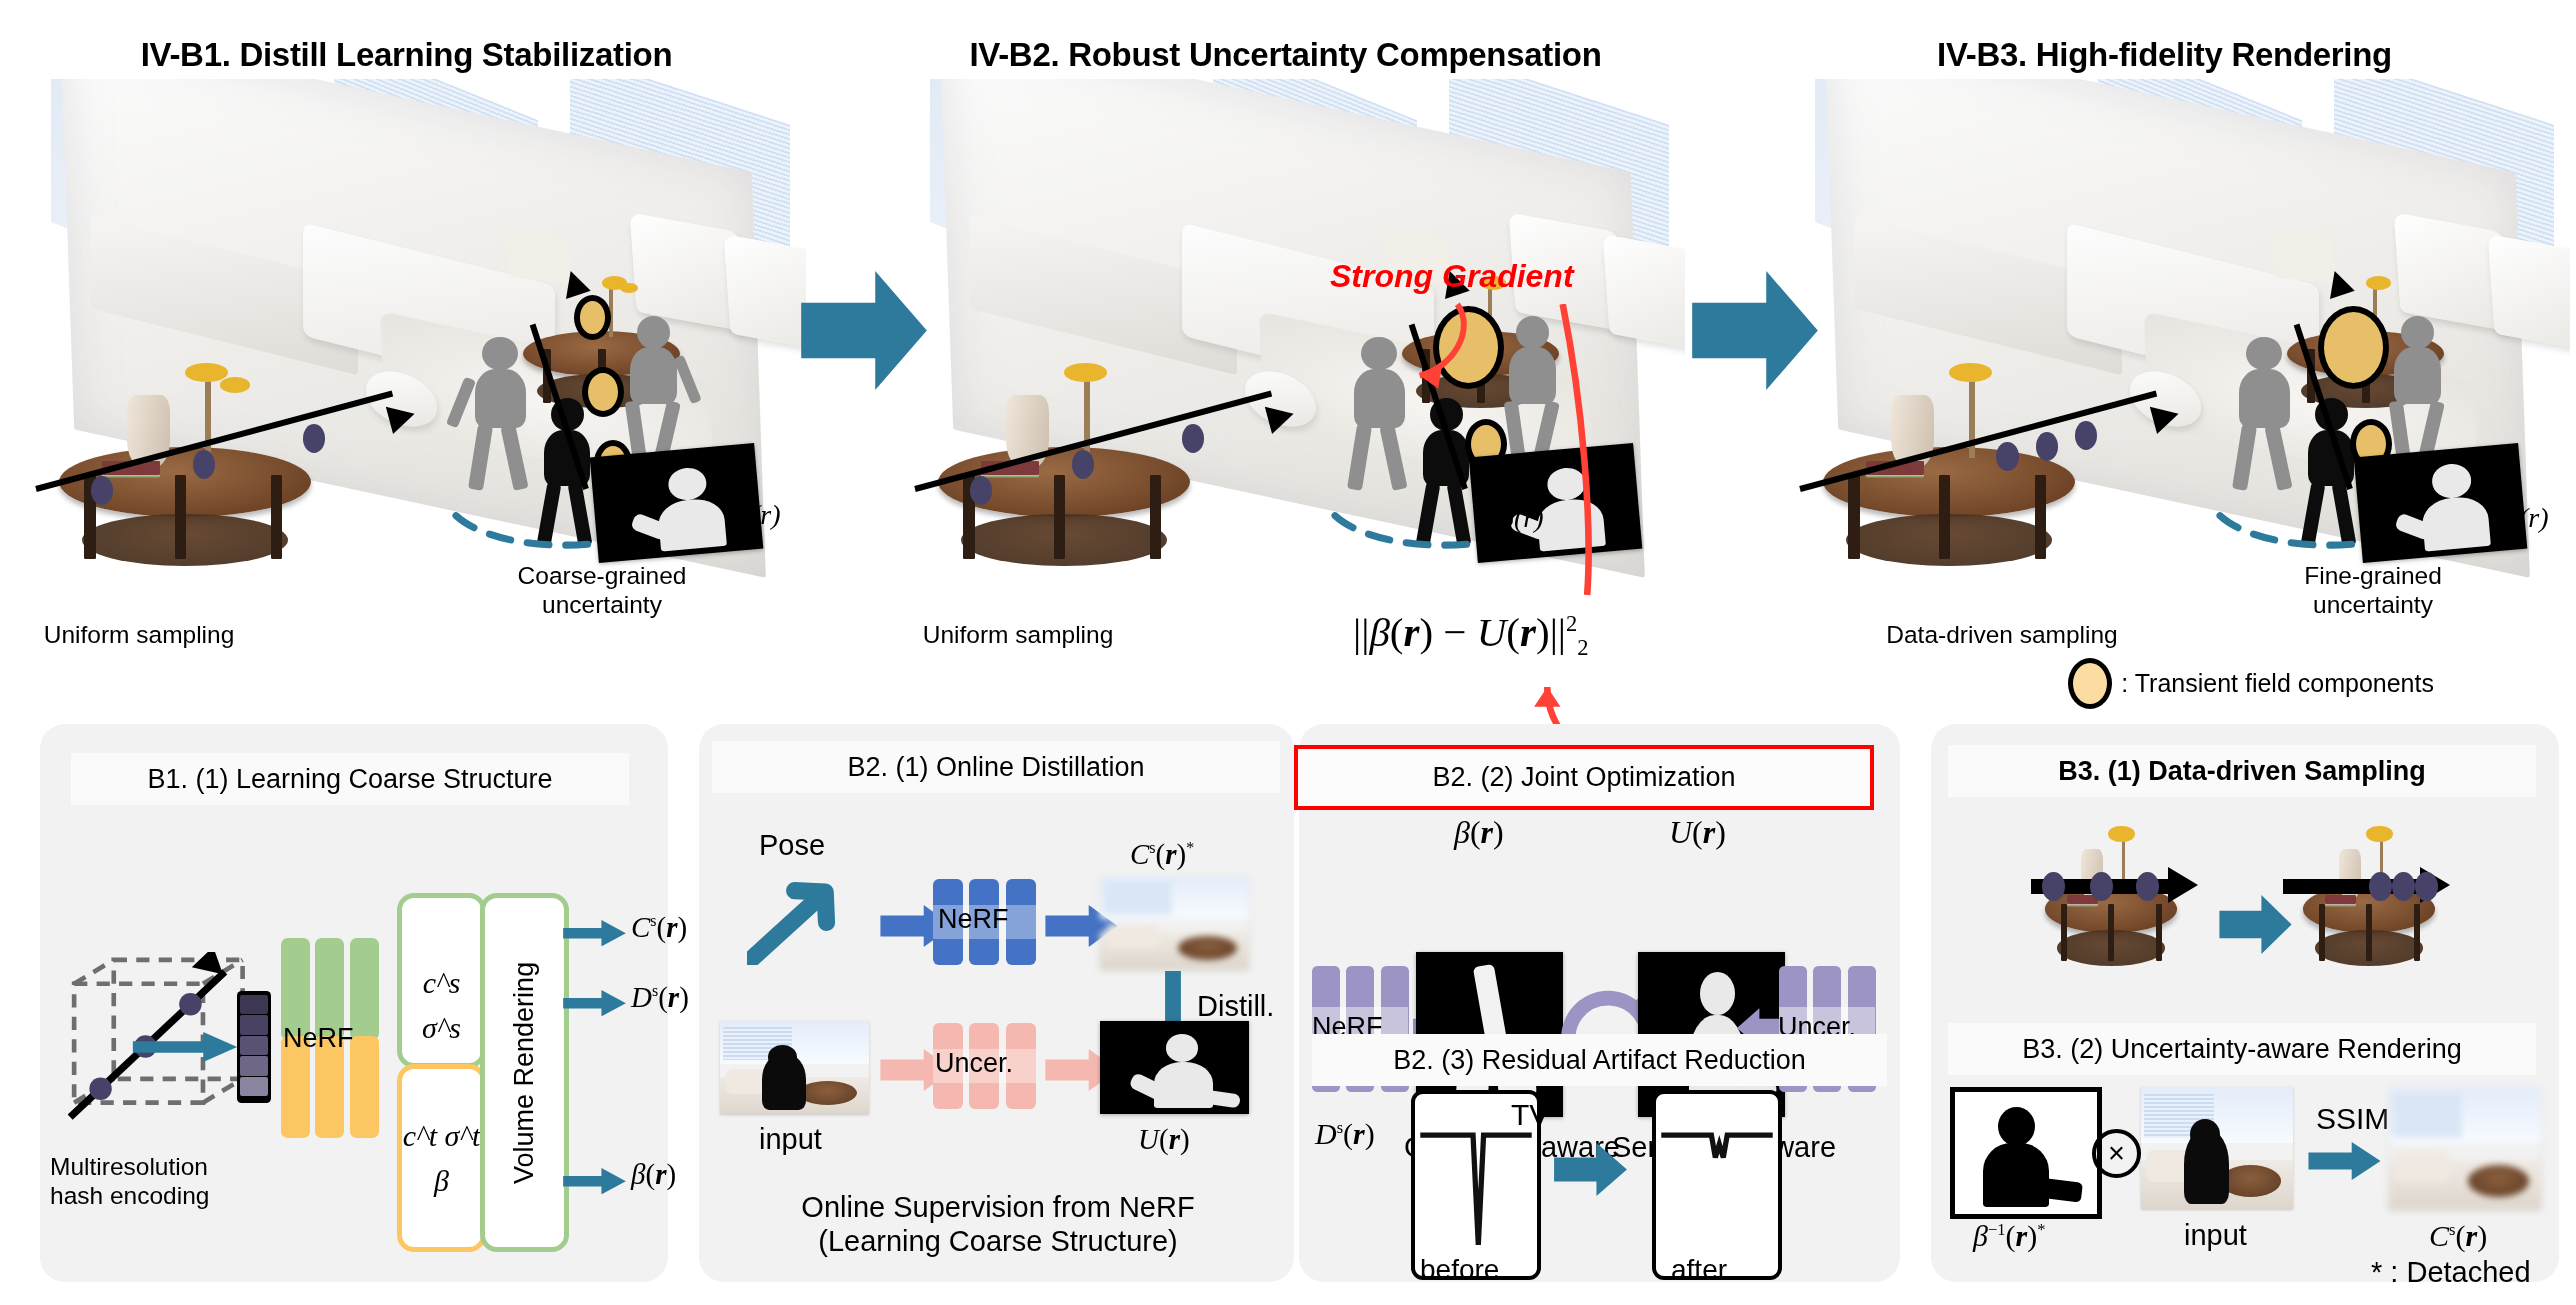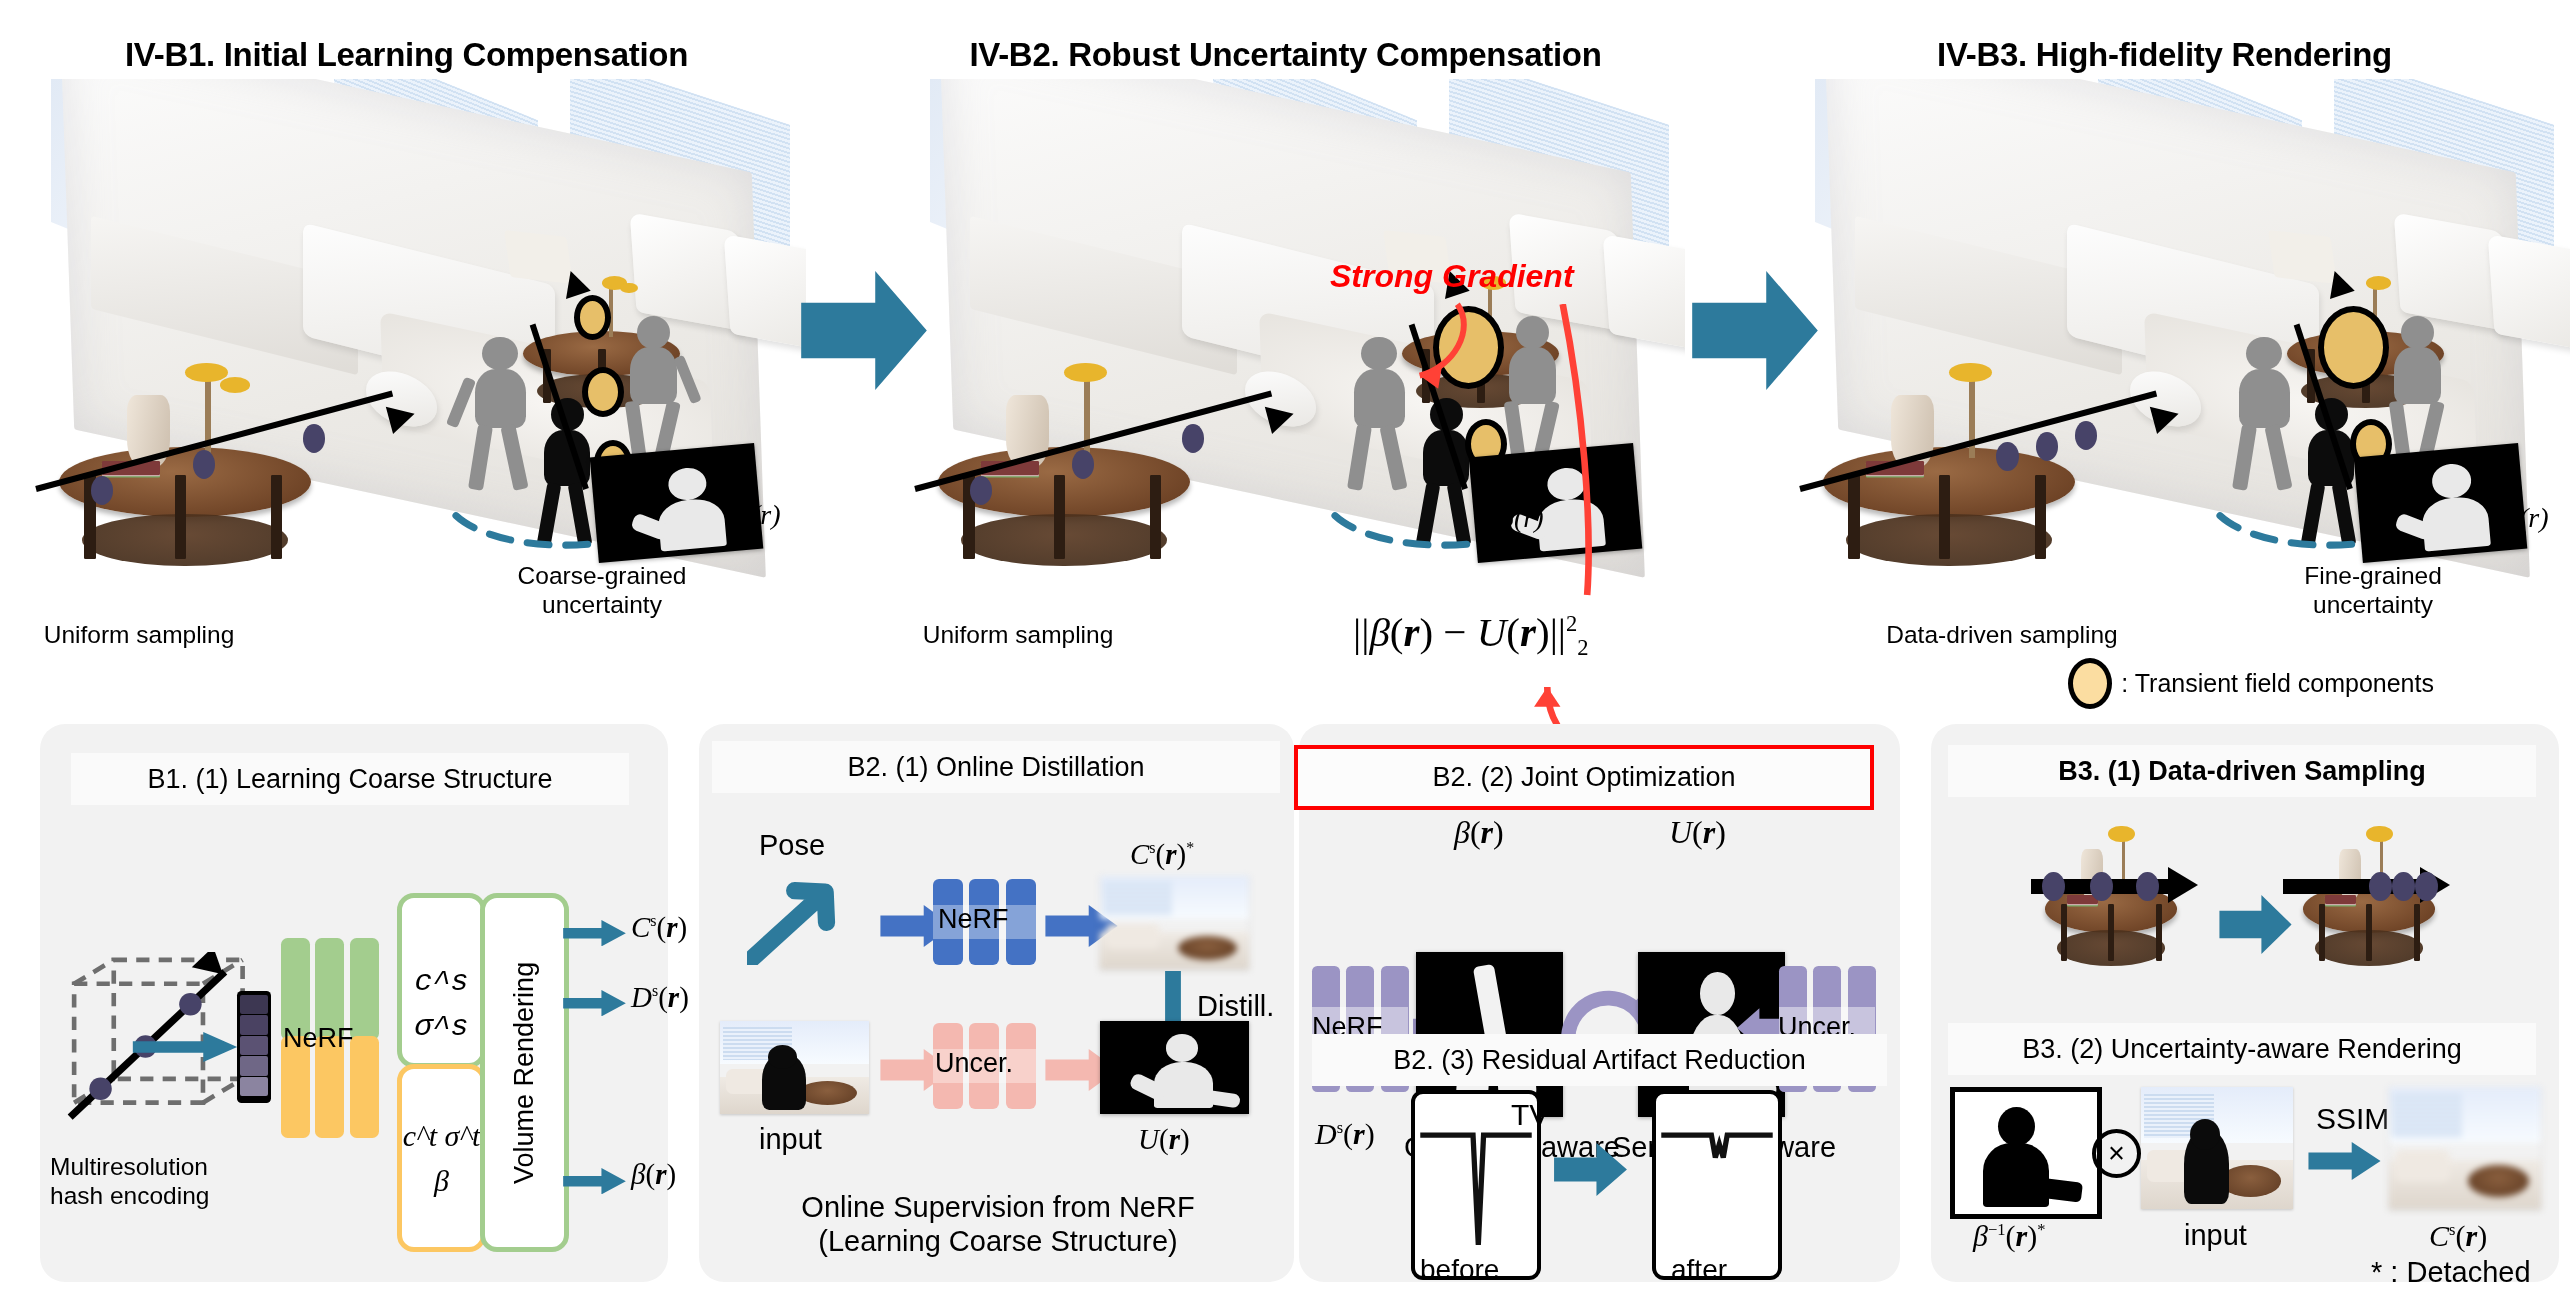--- a/index.html
+++ b/index.html
@@ -132,21 +132,21 @@
 
   .circletimes{position:absolute;border-radius:50%;border:4.6px solid #000;
                display:flex;align-items:center;justify-content:center;font-size:34px;line-height:1;}
 
   .wbox{position:absolute;background:#fff;border:5.3px solid #000;}
   .curvebox{position:absolute;background:#fff;border:4.6px solid #000;border-radius:12px;}
 </style>
 </head>
 <body>
 
-<div class="abs col-title" style="left:0;top:36px;width:813px;text-align:center;">IV-B1. Initial Learning Compensation</div>
+<div class="abs col-title" style="left:0;top:36px;width:813px;text-align:center;">IV-B1. Distill Learning Stabilization</div>
 
 <div class="abs col-title" style="left:846px;top:36px;width:879px;text-align:center;">IV-B2. Robust Uncertainty Compensation</div>
 
 <div class="abs col-title" style="left:1758px;top:36px;width:813px;text-align:center;">IV-B3. High-fidelity Rendering</div>
 
 <div class="scene" style="left:20px;top:79px;width:786px;height:515px;">
   <div class="room">
     <div class="room-wallL"></div>
     <div class="room-win" style="left:8%;top:8%;width:30%;height:26%;transform:skewY(22deg);"></div>
     <div class="room-win" style="left:40%;top:0%;width:26%;height:22%;transform:skewY(22deg);"></div>
@@ -460,21 +460,21 @@
   <div style="position:absolute;left:0;top:0;width:29px;height:102px;background:#a3cd8e;border-radius:6.6px;"></div>
   <div style="position:absolute;left:34px;top:0;width:29px;height:102px;background:#a3cd8e;border-radius:6.6px;"></div>
   <div style="position:absolute;left:69px;top:0;width:29px;height:102px;background:#a3cd8e;border-radius:6.6px;"></div>
   <div style="position:absolute;left:0;top:98px;width:29px;height:102px;background:#fcc762;border-radius:6.6px;"></div>
   <div style="position:absolute;left:34px;top:98px;width:29px;height:102px;background:#fcc762;border-radius:6.6px;"></div>
   <div style="position:absolute;left:69px;top:98px;width:29px;height:102px;background:#fcc762;border-radius:6.6px;"></div>
 </div>
 <div class="nlabel" style="left:283px;top:1023px;">NeRF</div>
 
 <div class="rbox green" style="left:397px;top:893px;width:79px;height:165px;">
-  <div class="abs ctr" style="inset:0;flex-direction:column;font-family:Liberation Mono, monospace;font-style:italic;font-size:30px;line-height:1.5;margin-top:48px;">c^s  σ^s</div>
+  <div class="abs ctr" style="inset:0;flex-direction:column;font-family:Liberation Serif, serif;font-style:italic;font-size:30px;line-height:1.5;margin-top:48px;">c^s  σ^s</div>
 </div>
 
 <div class="rbox yellow" style="left:397px;top:1064px;width:79px;height:178px;">
   <div class="abs ctr" style="inset:0;flex-direction:column;font-family:'Liberation Serif',serif;font-style:italic;font-size:30px;line-height:1.5;">c^t  σ^t  β</div>
 </div>
 
 <div class="rbox green" style="left:480px;top:893px;width:79px;height:349px;border-color:#a3cd8e;">
   <div class="abs ctr vert" style="inset:0;font-size:27px;white-space:nowrap;">Volume Rendering</div>
 </div>
 

